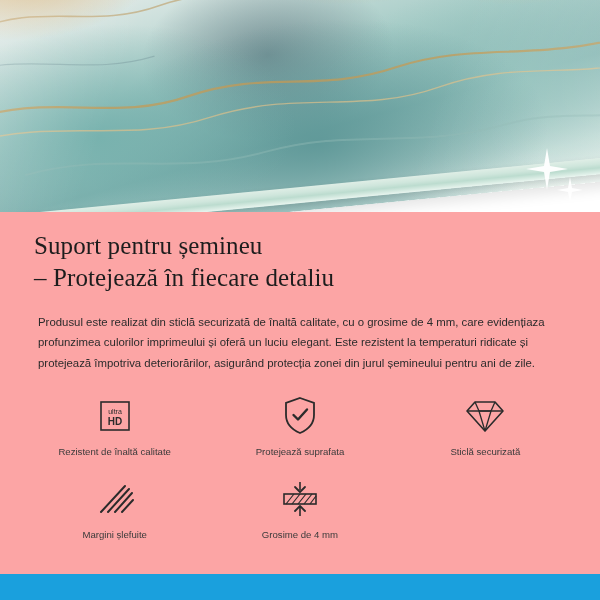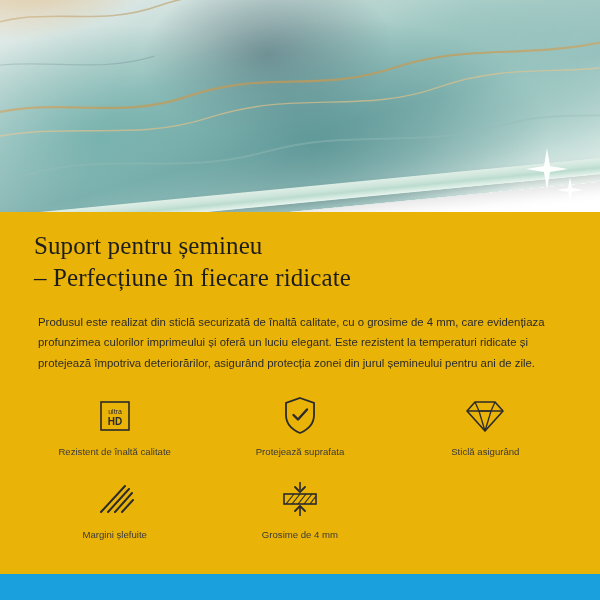--- a/index.html
+++ b/index.html
@@ -10,21 +10,21 @@
     width: 600px;
     height: 600px;
     background: #ffffff;
     font-family: "Liberation Sans", sans-serif;
     overflow: hidden;
   }
   .page {
     position: relative;
     width: 600px;
     height: 600px;
-    background: #eab308;
+    background: #fca5a5;
   }
 
   
   .hero {
     position: relative;
     width: 600px;
     height: 212px;
     overflow: hidden;
     background: #ffffff;
   }
@@ -178,21 +178,21 @@
       </svg>
       <svg class="sparkle" style="left:556px; top:176px;" width="28" height="28" viewBox="0 0 28 28">
         <path d="M14 1 L16 12 L27 14 L16 16 L14 27 L12 16 L1 14 L12 12 Z" fill="#ffffff" opacity="0.9"></path>
       </svg>
     </div>
   </div>
 
   <div class="content">
     <h1 class="title">
       <span>Suport pentru șemineu</span>
-      <span class="line2">– Perfecțiune în fiecare ridicate</span>
+      <span class="line2">– Protejează în fiecare detaliu</span>
     </h1>
     <p class="desc">Produsul este realizat din sticlă securizată de înaltă calitate, cu o grosime de 4 mm, care evidențiaza profunzimea culorilor imprimeului și oferă un luciu elegant. Este rezistent la temperaturi ridicate și protejează împotriva deteriorărilor, asigurând protecția zonei din jurul șemineului pentru ani de zile.</p>
   </div>
 
   <div class="features">
 
 
     <div class="feature">
       <div class="ico">
         <svg width="40" height="40" viewBox="0 0 40 40">
@@ -217,21 +217,21 @@
     <div class="feature">
       <div class="ico">
         <svg width="40" height="36" viewBox="0 0 40 36">
           <path d="M10 4 H30 L38 13 L20 33 L2 13 Z" fill="none" stroke="#2b2b2b" stroke-width="1.6" stroke-linejoin="round"></path>
           <path d="M2 13 H38" stroke="#2b2b2b" stroke-width="1.3"></path>
           <path d="M10 4 L14 13 L20 33" fill="none" stroke="#2b2b2b" stroke-width="1.3"></path>
           <path d="M30 4 L26 13 L20 33" fill="none" stroke="#2b2b2b" stroke-width="1.3"></path>
           <path d="M14 13 H26" stroke="#2b2b2b" stroke-width="1.3"></path>
         </svg>
       </div>
-      <div class="cap">Sticlă asigurând</div>
+      <div class="cap">Sticlă securizată</div>
     </div>
 
     <div class="feature">
       <div class="ico">
         <svg width="40" height="34" viewBox="0 0 40 34">
           <path d="M6 30 L30 4" stroke="#2b2b2b" stroke-width="2" stroke-linecap="round"></path>
           <path d="M13 30 L34 7" stroke="#2b2b2b" stroke-width="2" stroke-linecap="round"></path>
           <path d="M20 30 L37 11" stroke="#2b2b2b" stroke-width="2" stroke-linecap="round"></path>
           <path d="M27 30 L38 18" stroke="#2b2b2b" stroke-width="2" stroke-linecap="round"></path>
         </svg>

